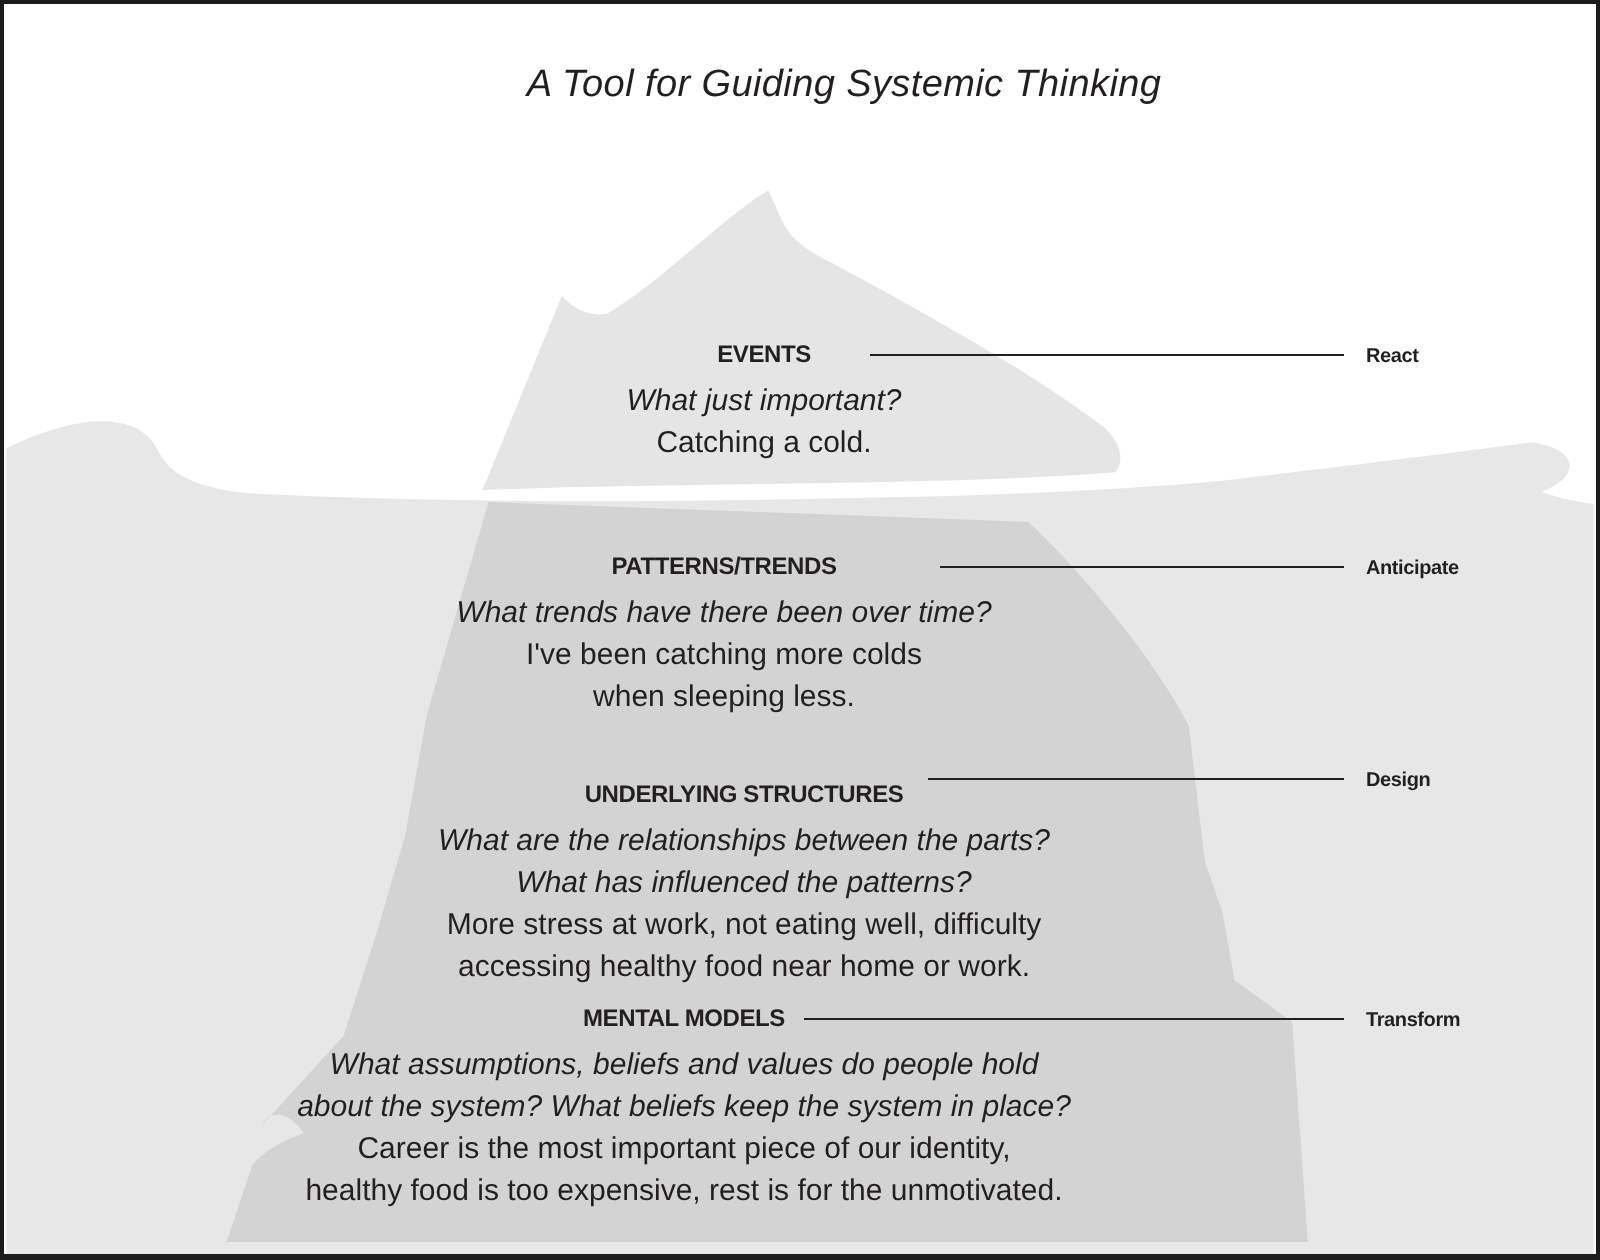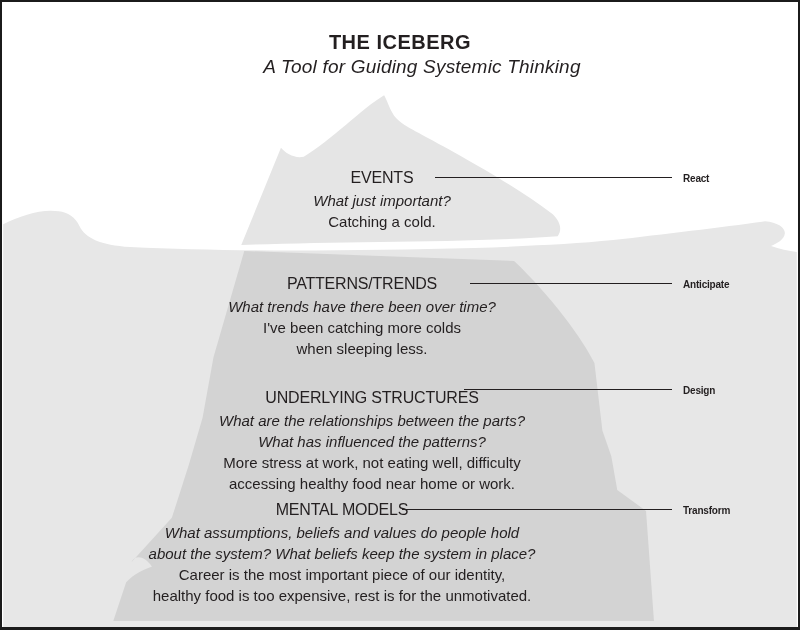--- a/index.html
+++ b/index.html
@@ -12,21 +12,21 @@
     border-bottom-width:3px;
     overflow:hidden;
     font-family:"Liberation Sans", sans-serif;
     color:#231f20;
   }
   .shapes{position:absolute;left:0;top:0;width:100%;height:100%;}
   .hdr{position:absolute;left:0;top:28px;width:100%;text-align:center;}
   .hdr .t{font-size:20px;font-weight:bold;letter-spacing:.5px;line-height:24px;}
   .hdr .s{font-size:19px;font-style:italic;line-height:25px;letter-spacing:.2px;margin-left:44px;}
   .section{position:absolute;text-align:center;line-height:21px;font-size:15px;}
-  .section .h{font-weight:normal;font-size:16px;letter-spacing:-.2px;line-height:17px;margin-bottom:4px;}
+  .section .h{font-weight:bold;font-size:12px;letter-spacing:-.2px;line-height:17px;margin-bottom:4px;}
   .section .q{font-style:italic;}
   .connector{position:absolute;height:0;border-top:1.5px solid #231f20;}
   .action{position:absolute;left:681px;font-weight:bold;font-size:10px;line-height:17px;letter-spacing:-.2px;}
 </style>
 </head>
 <body>
 
 <div class="canvas">
 
   <svg class="shapes" viewBox="0 0 800 630">
@@ -40,21 +40,20 @@
              C 403,124 411,128 419,132 C 452,150 512,182 554,214
              C 561,221 564,229 559,236 C 470,243 330,241 240,245 Z" fill="#e5e5e5"></path>
     <path d="M 243,251 L 515,261 C 552,296 585,341 596,364
              L 604,432 L 613,458 L 619,492 L 648,513 L 656,624
              L 111,624 L 124,585 C 132,576 142,572 150,569
              C 142,558 133,557 129,565 L 170,520 L 187,467
              L 201,419 L 212,358 Z" fill="#d3d3d3"></path>
   </svg>
 
   <div class="hdr">
-    <div class="t">THE ICEBERG</div>
     <div class="s">A Tool for Guiding Systemic Thinking</div>
   </div>
 
   <div class="section" style="left:230px;top:167px;width:300px;">
     <div class="h">EVENTS</div>
     <div class="q">What just important?</div>
     <div>Catching a cold.</div>
   </div>
   <div class="connector" style="left:433px;top:175px;width:237px;"></div>
   <div class="action" style="top:168px;">React</div>

